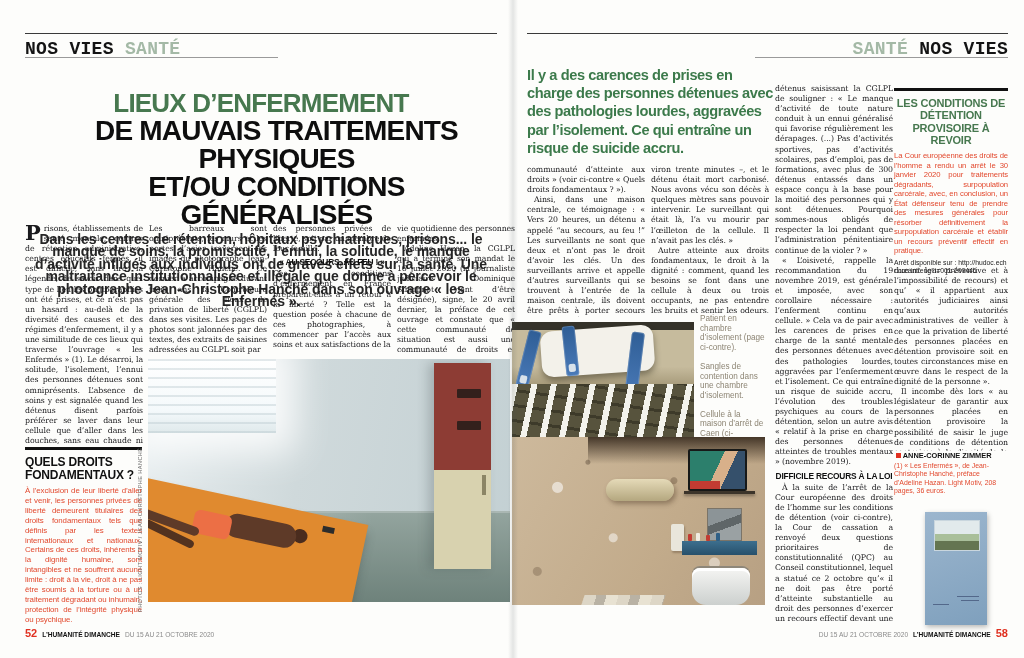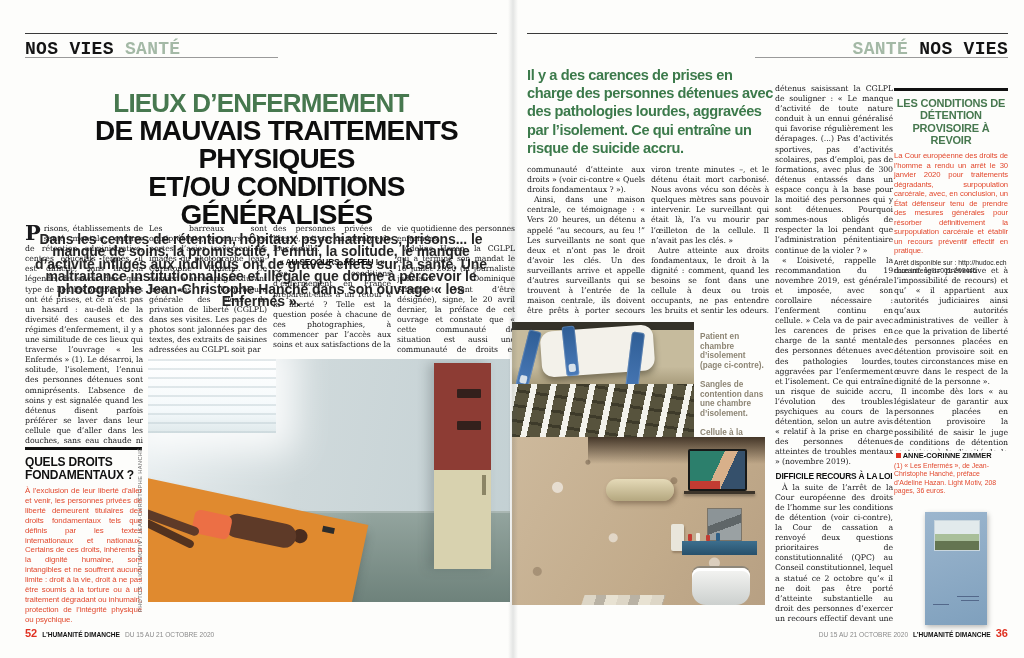--- a/index.html
+++ b/index.html
@@ -35,21 +35,21 @@
   .boxrule{background:#111;height:3px;margin-bottom:6px;}
   .droits{left:25px;top:447px;width:117px;}
   .droits h3{margin:0 0 4px;font-size:12px;line-height:13px;font-weight:bold;color:#111;letter-spacing:-.2px;}
   .droits .red{font-size:7.9px;line-height:9.9px;color:#e2492e;text-align:justify;letter-spacing:-.1px;}
   .sidebar{left:894px;top:88px;width:114px;}
   .sidebar h3{margin:0 0 5px;font-size:11px;line-height:12.3px;font-weight:bold;color:#47784f;letter-spacing:-.2px;text-align:center;}
   .sidebar .red{font-size:7.7px;line-height:9.5px;color:#e2492e;text-align:justify;letter-spacing:-.1px;}
   .sidebar .link{margin-top:3px;font-size:6.8px;line-height:8.4px;color:#222;word-break:break-all;}
 
   
-  .captions{left:700px;top:332px;width:68px;font-weight:bold;font-size:8.2px;line-height:9.7px;color:#8d8574;}
+  .captions{left:700px;top:314px;width:68px;font-weight:normal;font-size:8.2px;line-height:9.7px;color:#8d8574;}
   .captions p{margin:0 0 9px;}
   .photo-credit{left:137px;top:612px;width:150px;transform:rotate(-90deg);transform-origin:left top;
                 font-size:5.6px;color:#6d6d6d;letter-spacing:.4px;white-space:nowrap;}
 
   
   .byline{left:894px;top:451px;width:114px;text-align:left;font-size:7.4px;font-weight:bold;color:#111;}
   .endmark{display:inline-block;width:5px;height:5px;background:#e03020;margin-left:2px;}
   .footnote{left:894px;top:462px;width:114px;font-size:6.9px;line-height:8.4px;color:#e2492e;}
 
   
@@ -278,16 +278,16 @@
   <div class="abs gutter"></div>
 
   <div class="abs footer" style="left:25px;text-align:right;">
     <span class="pnum">52</span>
     <span class="brand">L’HUMANITÉ DIMANCHE</span>
     <span>DU 15 AU 21 OCTOBRE 2020</span>
   </div>
   <div class="abs footer" style="right:16px;">
     <span>DU 15 AU 21 OCTOBRE 2020</span>
     <span class="brand">L’HUMANITÉ DIMANCHE</span>
-    <span class="pnum">36</span>
+    <span class="pnum">58</span>
   </div>
 
 </div>
 
 </body></html>

